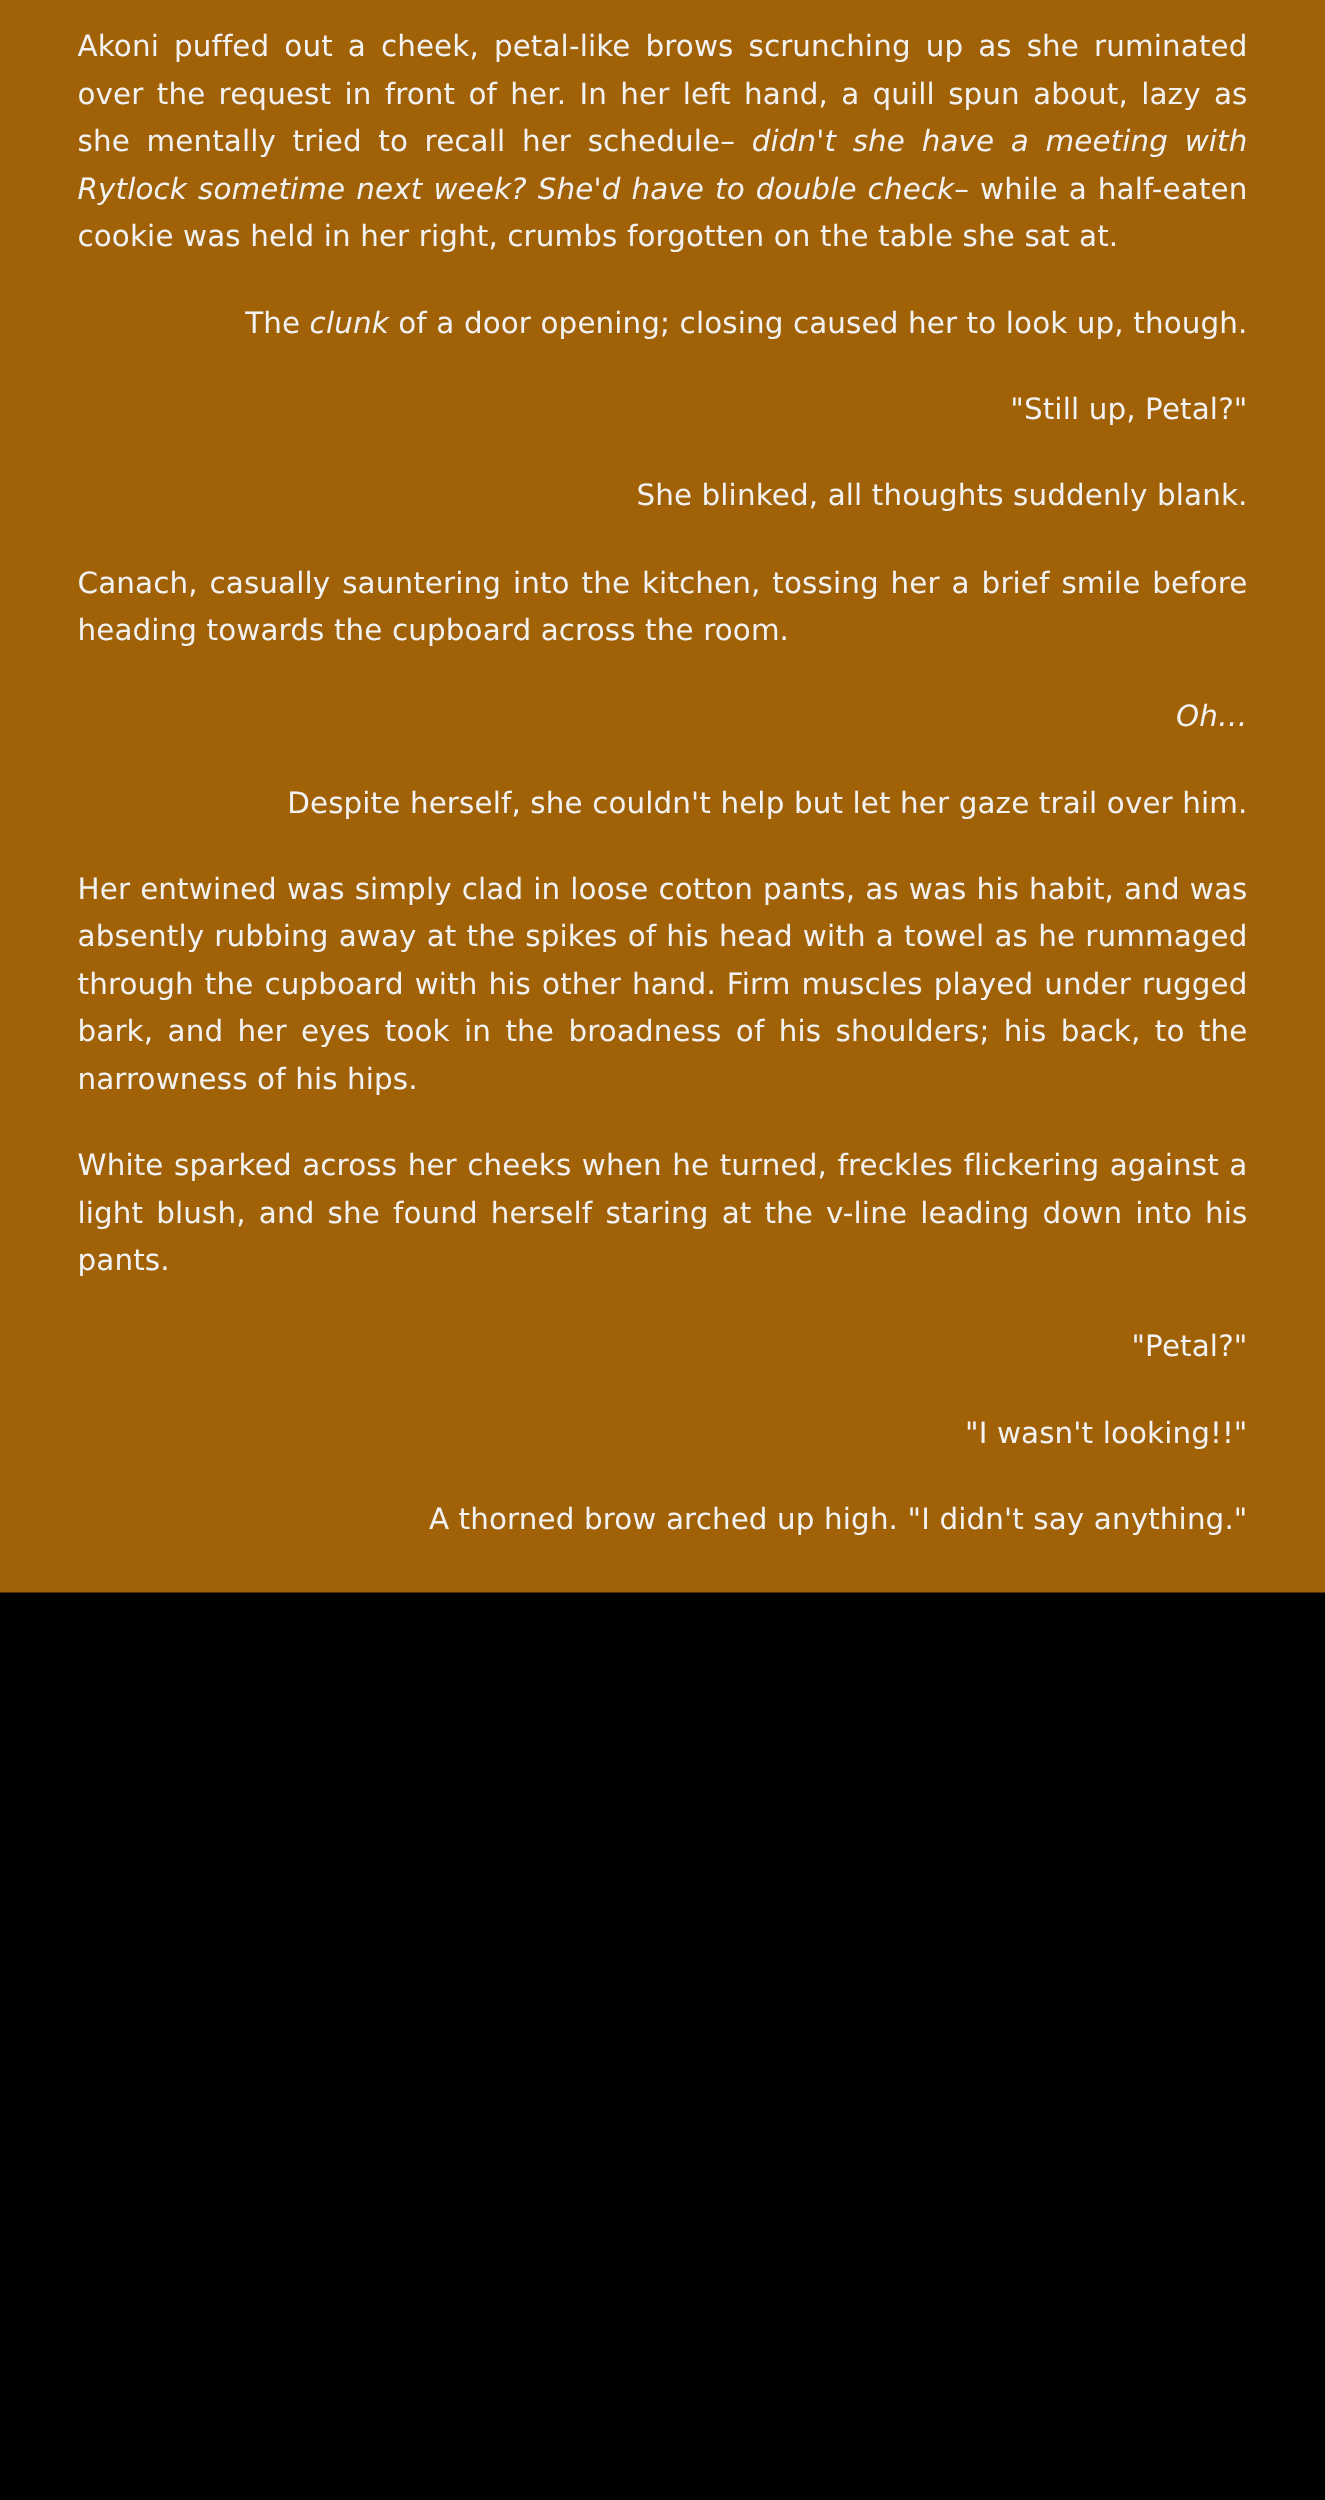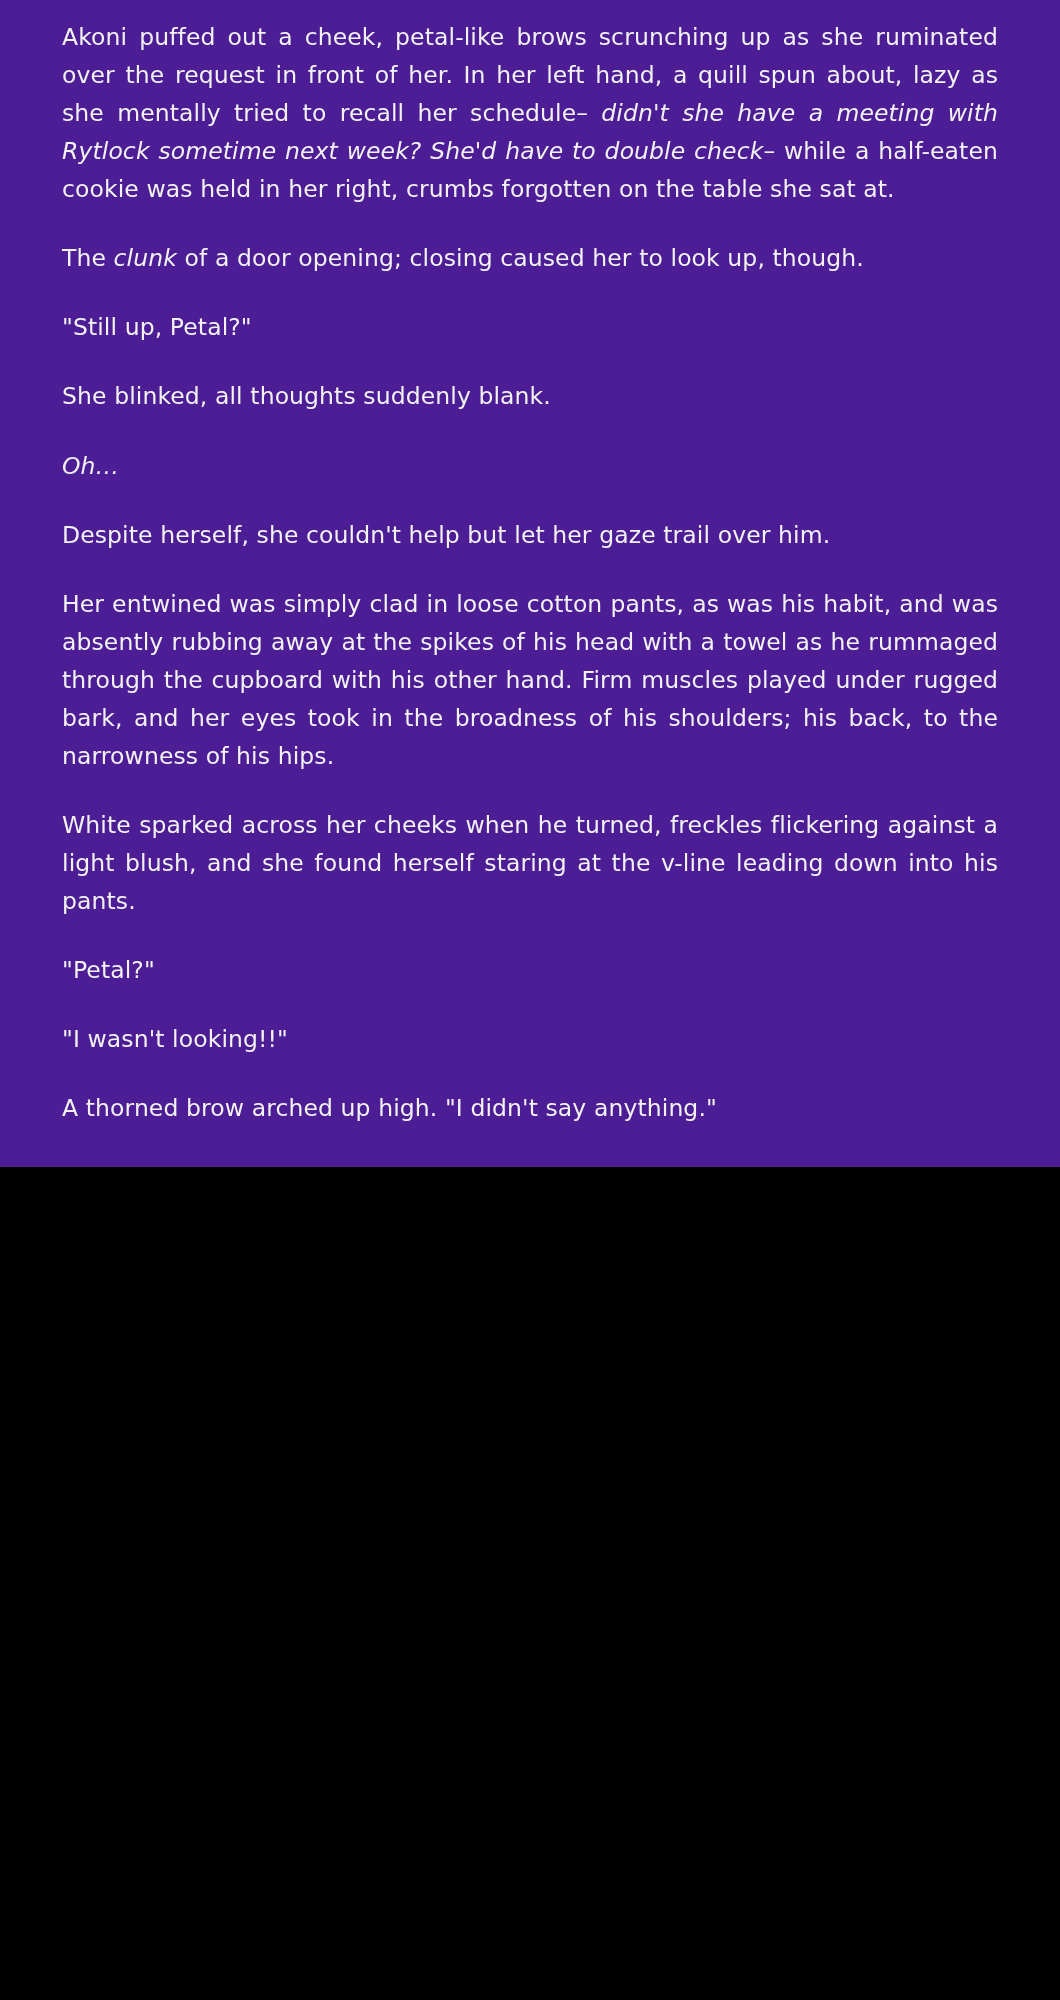--- a/index.html
+++ b/index.html
@@ -9,52 +9,53 @@
   }
   body {
     width: 1060px;
     min-height: 2000px;
     font-family: "DejaVu Sans", "Liberation Sans", sans-serif;
   }
   .page {
     width: 1060px;
     box-sizing: border-box;
     padding: 18px 62px 40px 62px;
-    background: #4c1d95;
+    background: #a16207;
     color: #ffffff;
   }
   .para {
     font-size: 23.5px;
     line-height: 1.62;
     color: #f2f2f2;
     margin: 0 0 31px 0;
     text-align: justify;
     text-justify: inter-word;
     letter-spacing: 0.1px;
   }
   .para:last-child {
     margin-bottom: 0;
     margin-top: 28px;
   }
   .para.left {
-    text-align: left;
+    text-align: right;
   }
   em {
     font-style: italic;
   }
 </style>
 </head>
 <body>
 
 <div class="page">
   <div id="paragraphs">
       <p class="para"><span>Akoni puffed out a cheek, petal-like brows scrunching up as she ruminated over the request in front of her. In her left hand, a quill spun about, lazy as she mentally tried to recall her schedule– </span><em>didn't she have a meeting with Rytlock sometime next week? She'd have to double check</em><span>– while a half-eaten cookie was held in her right, crumbs forgotten on the table she sat at.</span></p>
       <p class="para left"><span>The </span><em>clunk</em><span> of a door opening; closing caused her to look up, though.</span></p>
       <p class="para left"><span>"Still up, Petal?"</span></p>
       <p class="para left"><span>She blinked, all thoughts suddenly blank.</span></p>
+      <p class="para"><span>Canach, casually sauntering into the kitchen, tossing her a brief smile before heading towards the cupboard across the room.</span></p>
       <p class="para left"><em>Oh…</em></p>
       <p class="para left"><span>Despite herself, she couldn't help but let her gaze trail over him.</span></p>
       <p class="para"><span>Her entwined was simply clad in loose cotton pants, as was his habit, and was absently rubbing away at the spikes of his head with a towel as he rummaged through the cupboard with his other hand. Firm muscles played under rugged bark, and her eyes took in the broadness of his shoulders; his back, to the narrowness of his hips.</span></p>
       <p class="para"><span>White sparked across her cheeks when he turned, freckles flickering against a light blush, and she found herself staring at the v-line leading down into his pants.</span></p>
       <p class="para left"><span>"Petal?"</span></p>
       <p class="para left"><span>"I wasn't looking!!"</span></p>
       <p class="para left"><span>A thorned brow arched up high. "I didn't say anything."</span></p>
     </div>
 </div>
 

